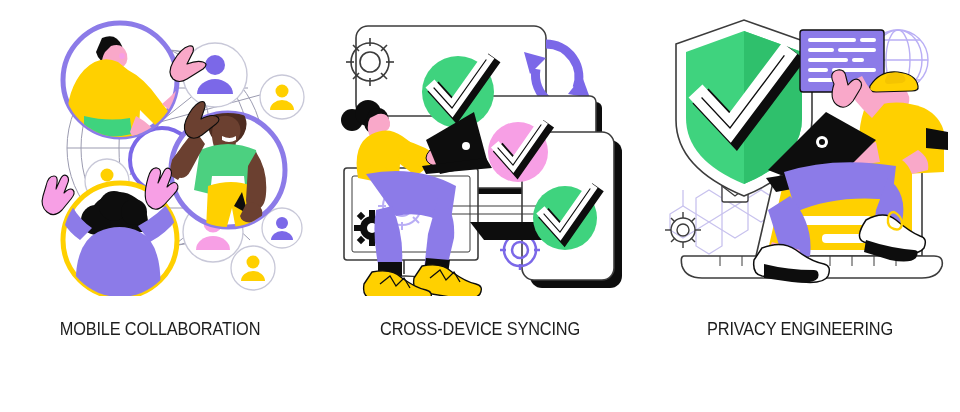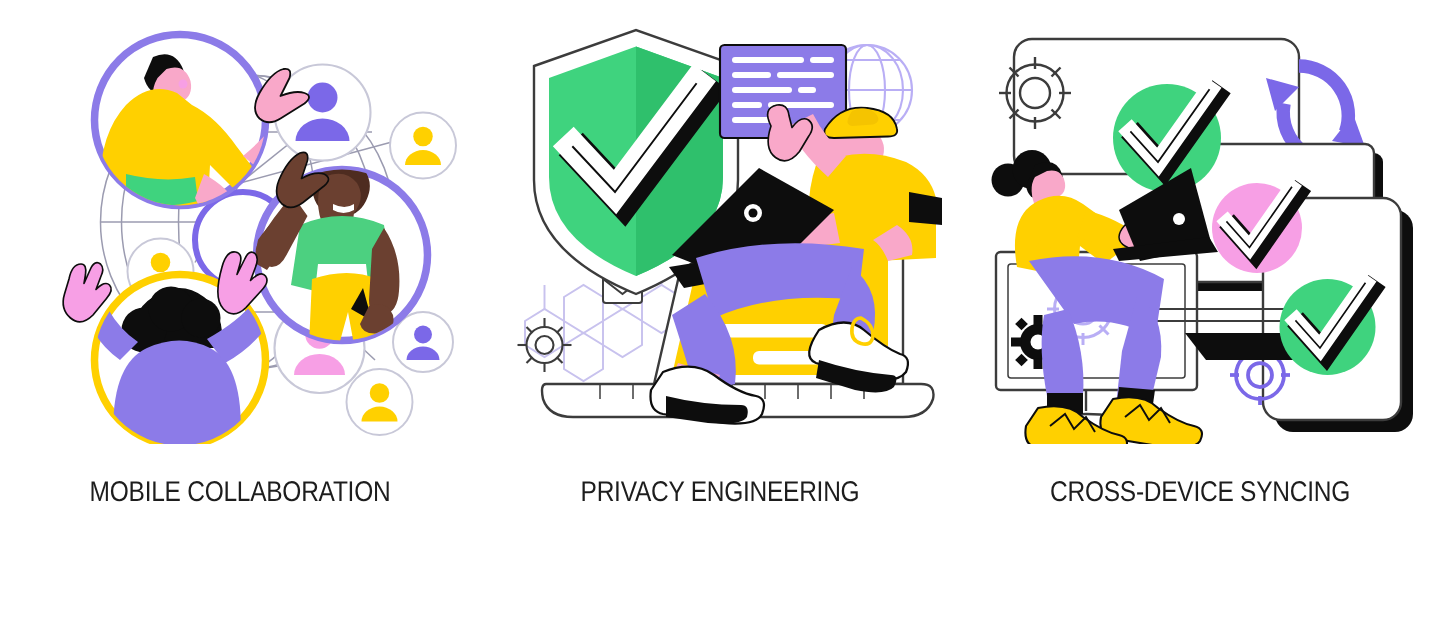--- a/index.html
+++ b/index.html
@@ -172,20 +172,163 @@
         </g>
       </svg>
     </div>
     <div class="caption">MOBILE COLLABORATION</div>
   </div>
 
   <div class="panel">
     <div class="art">
       <svg viewBox="0 0 300 296" xmlns="http://www.w3.org/2000/svg">
 
+        <rect x="26" y="26" width="190" height="90" rx="12" fill="#ffffff" stroke="#3C3C3C" stroke-width="1.6"></rect>
+
+        <g fill="none" stroke="#3C3C3C" stroke-width="1.6">
+          <circle cx="40" cy="62" r="10"></circle>
+          <circle cx="40" cy="62" r="19"></circle>
+          <g stroke-width="1.6">
+            <line x1="40" y1="38" x2="40" y2="46"></line>
+              <line x1="40" y1="78" x2="40" y2="86"></line>
+            <line x1="16" y1="62" x2="24" y2="62"></line>
+              <line x1="56" y1="62" x2="64" y2="62"></line>
+            <line x1="23" y1="45" x2="29" y2="51"></line>
+              <line x1="51" y1="73" x2="57" y2="79"></line>
+            <line x1="23" y1="79" x2="29" y2="73"></line>
+              <line x1="51" y1="51" x2="57" y2="45"></line>
+          </g>
+        </g>
+
+        <g>
+          <path d="M216 44 a33 33 0 0 1 31 44" fill="none" stroke="#7B68E8" stroke-width="9" stroke-linecap="butt"></path>
+          <path d="M252 76 l8 22 l-22 -4 z" fill="#7B68E8"></path>
+          <path d="M254 104 a33 33 0 0 1 -48 -35" fill="none" stroke="#7B68E8" stroke-width="9" stroke-linecap="butt"></path>
+          <path d="M200 74 l-6 -22 l22 6 z" fill="#7B68E8"></path>
+        </g>
+
+        <rect x="136" y="102" width="136" height="92" rx="6" fill="#0D0D0D"></rect>
+        <rect x="130" y="96" width="136" height="92" rx="6" fill="#ffffff" stroke="#3C3C3C" stroke-width="1.6"></rect>
+        <circle cx="232" cy="142" r="2" fill="#3C3C3C"></circle>
+        <circle cx="240" cy="142" r="2" fill="#3C3C3C"></circle>
+
+        <rect x="200" y="140" width="92" height="148" rx="12" fill="#0D0D0D"></rect>
+        <rect x="192" y="132" width="92" height="148" rx="12" fill="#ffffff" stroke="#3C3C3C" stroke-width="1.6"></rect>
+
+        <g>
+          <rect x="14" y="168" width="134" height="92" rx="3" fill="#ffffff" stroke="#3C3C3C" stroke-width="1.6"></rect>
+          <rect x="22" y="176" width="118" height="76" rx="2" fill="#ffffff" stroke="#3C3C3C" stroke-width="1"></rect>
+          <path d="M74 260 l0 14" stroke="#3C3C3C" stroke-width="1.6" fill="none"></path>
+          <path d="M40 282 q34 -12 70 0 q-34 10 -70 0 z" fill="#ffffff" stroke="#3C3C3C" stroke-width="1.6"></path>
+        </g>
+
+        <g fill="none" stroke="#b9aef5" stroke-width="2">
+          <circle cx="72" cy="206" r="10"></circle>
+          <circle cx="72" cy="206" r="19"></circle>
+          <line x1="72" y1="182" x2="72" y2="190"></line>
+            <line x1="72" y1="222" x2="72" y2="230"></line>
+          <line x1="48" y1="206" x2="56" y2="206"></line>
+            <line x1="88" y1="206" x2="96" y2="206"></line>
+          <line x1="55" y1="189" x2="61" y2="195"></line>
+            <line x1="83" y1="217" x2="89" y2="223"></line>
+          <line x1="55" y1="223" x2="61" y2="217"></line>
+            <line x1="83" y1="195" x2="89" y2="189"></line>
+        </g>
+
+        <g>
+          <circle cx="42" cy="228" r="12" fill="#0D0D0D"></circle>
+          <circle cx="42" cy="228" r="5" fill="#ffffff"></circle>
+          <g fill="#0D0D0D">
+            <rect x="39" y="210" width="6" height="7"></rect>
+              <rect x="39" y="239" width="6" height="7"></rect>
+            <rect x="24" y="225" width="7" height="6"></rect>
+              <rect x="53" y="225" width="7" height="6"></rect>
+            <rect x="28" y="213" width="6" height="6" transform="rotate(-45 31 216)"></rect>
+            <rect x="50" y="237" width="6" height="6" transform="rotate(-45 53 240)"></rect>
+            <rect x="28" y="237" width="6" height="6" transform="rotate(45 31 240)"></rect>
+            <rect x="50" y="213" width="6" height="6" transform="rotate(45 53 216)"></rect>
+          </g>
+        </g>
+
+        <g fill="none" stroke="#7B68E8" stroke-width="2.5">
+          <circle cx="190" cy="250" r="8"></circle>
+          <circle cx="190" cy="250" r="16"></circle>
+          <line x1="190" y1="230" x2="190" y2="236"></line>
+            <line x1="190" y1="264" x2="190" y2="270"></line>
+          <line x1="170" y1="250" x2="176" y2="250"></line>
+            <line x1="204" y1="250" x2="210" y2="250"></line>
+        </g>
+
+        <g>
+          <path d="M140 222 h68 l14 18 h-68 z" fill="#0D0D0D"></path>
+          <path d="M118 206 h100" stroke="#3C3C3C" stroke-width="1.2" fill="none"></path>
+          <path d="M118 214 h100" stroke="#3C3C3C" stroke-width="1.2" fill="none"></path>
+        </g>
+
+        <g>
+          <circle cx="128" cy="92" r="36" fill="#3FD37E"></circle>
+          <path d="M108 92 l18 20 l34 -48" fill="none" stroke="#0D0D0D" stroke-width="15" stroke-linecap="square"></path>
+          <path d="M104 88 l18 20 l34 -48" fill="none" stroke="#ffffff" stroke-width="12" stroke-linecap="square"></path>
+          <path d="M104 88 l18 20 l34 -48" fill="none" stroke="#0D0D0D" stroke-width="1.2" stroke-linecap="square"></path>
+        </g>
+
+        <g>
+          <circle cx="188" cy="152" r="30" fill="#F79FE5"></circle>
+          <path d="M172 152 l15 17 l28 -40" fill="none" stroke="#0D0D0D" stroke-width="13" stroke-linecap="square"></path>
+          <path d="M168 148 l15 17 l28 -40" fill="none" stroke="#ffffff" stroke-width="10" stroke-linecap="square"></path>
+          <path d="M168 148 l15 17 l28 -40" fill="none" stroke="#0D0D0D" stroke-width="1.1" stroke-linecap="square"></path>
+        </g>
+
+        <g>
+          <circle cx="235" cy="218" r="32" fill="#3FD37E"></circle>
+          <path d="M218 218 l16 18 l30 -43" fill="none" stroke="#0D0D0D" stroke-width="14" stroke-linecap="square"></path>
+          <path d="M214 214 l16 18 l30 -43" fill="none" stroke="#ffffff" stroke-width="11" stroke-linecap="square"></path>
+          <path d="M214 214 l16 18 l30 -43" fill="none" stroke="#0D0D0D" stroke-width="1.1" stroke-linecap="square"></path>
+        </g>
+
+        <g>
+
+          <circle cx="22" cy="120" r="11" fill="#0D0D0D"></circle>
+          <circle cx="38" cy="113" r="13" fill="#0D0D0D"></circle>
+          <path d="M40 110 q14 -6 18 6 q4 12 -8 16 q-14 4 -16 -8 z" fill="#0D0D0D"></path>
+          <path d="M48 114 q10 -2 12 8 q1 8 -7 10 l-2 10 l-10 -2 q-6 -14 -1 -22 z" fill="#F9A8C9"></path>
+
+          <path d="M28 178 q-6 -34 14 -44 q16 -8 30 2 q18 12 30 28 l-16 12 l-16 -12 l-2 22 z" fill="#FFD000"></path>
+
+          <path d="M74 140 q22 6 36 18 l-8 14 q-20 -10 -34 -14 z" fill="#FFD000"></path>
+          <path d="M44 160 q16 14 40 18 l-2 12 q-30 -4 -46 -18 z" fill="#FFD000"></path>
+
+          <path d="M100 150 q14 2 20 8 q4 5 -2 8 q-8 4 -18 -2 q-8 -5 0 -14 z" fill="#F9A8C9" stroke="#0D0D0D" stroke-width="1"></path>
+          <path d="M78 178 q14 2 20 8 q4 5 -2 8 q-8 4 -18 -2 q-8 -5 0 -14 z" fill="#F9A8C9" stroke="#0D0D0D" stroke-width="1"></path>
+
+          <path d="M36 174 q50 -10 90 12 l-6 40 q-26 -16 -54 -10 z" fill="#8C7BE8"></path>
+          <path d="M108 198 q18 10 16 40 l-8 34 l-22 -2 l4 -36 z" fill="#8C7BE8"></path>
+          <path d="M62 206 q12 28 10 58 l-24 0 q-6 -32 -2 -54 z" fill="#8C7BE8"></path>
+
+          <path d="M96 258 l24 2 l-2 14 l-24 -2 z" fill="#0D0D0D"></path>
+          <path d="M48 262 l24 0 l0 14 l-24 0 z" fill="#0D0D0D"></path>
+
+          <path d="M92 266 q20 -4 30 6 q14 10 24 12 q8 2 4 10 q-4 6 -24 4 l-36 -6 q-8 -2 -6 -14 z" fill="#FFD000" stroke="#0D0D0D" stroke-width="1.4" stroke-linejoin="round"></path>
+          <path d="M100 278 l10 -8 l6 10 l8 -8 l6 10" fill="none" stroke="#0D0D0D" stroke-width="1.3"></path>
+          <path d="M42 272 q20 -4 30 6 q14 10 24 12 q8 2 4 10 q-4 6 -24 4 l-36 -6 q-8 -2 -6 -14 z" fill="#FFD000" stroke="#0D0D0D" stroke-width="1.4" stroke-linejoin="round"></path>
+          <path d="M50 284 l10 -8 l6 10 l8 -8 l6 10" fill="none" stroke="#0D0D0D" stroke-width="1.3"></path>
+
+          <path d="M96 140 l48 -28 l14 52 l-48 10 z" fill="#0D0D0D"></path>
+          <path d="M92 166 l64 -8 l6 10 l-66 6 z" fill="#0D0D0D"></path>
+          <circle cx="136" cy="146" r="4" fill="#ffffff"></circle>
+        </g>
+      </svg>
+    </div>
+    <div class="caption">CROSS-DEVICE SYNCING</div>
+  </div>
+
+  <div class="panel">
+    <div class="art">
+      <svg viewBox="0 0 300 296" xmlns="http://www.w3.org/2000/svg">
+
         <g fill="none" stroke="#b9aef5" stroke-width="1.4">
           <circle cx="248" cy="60" r="30"></circle>
           <ellipse cx="248" cy="60" rx="12" ry="30"></ellipse>
           <ellipse cx="248" cy="60" rx="24" ry="30"></ellipse>
           <line x1="218" y1="60" x2="278" y2="60"></line>
           <path d="M226 40 H270"></path>
           <path d="M226 80 H270"></path>
         </g>
 
         <g fill="none" stroke="#c8c2ee" stroke-width="1.3">
@@ -291,156 +434,13 @@
           <path d="M114 264 q24 6 50 6 q6 0 4 8 q-4 6 -26 4 l-28 -4 z" fill="#0D0D0D"></path>
           <path d="M216 220 q18 -10 30 0 q14 12 24 16 q8 2 4 12 q-6 8 -26 4 l-34 -10 q-10 -4 2 -22 z" fill="#ffffff" stroke="#0D0D0D" stroke-width="1.5" stroke-linejoin="round"></path>
           <path d="M216 240 q24 8 48 10 q6 0 2 8 q-6 6 -26 2 l-26 -8 z" fill="#0D0D0D"></path>
           <path d="M244 212 q8 4 8 12 q-1 7 -8 5 q-7 -2 -6 -10 q1 -7 6 -7 z" fill="none" stroke="#FFD000" stroke-width="2.4"></path>
         </g>
       </svg>
     </div>
     <div class="caption">PRIVACY ENGINEERING</div>
   </div>
 
-  <div class="panel">
-    <div class="art">
-      <svg viewBox="0 0 300 296" xmlns="http://www.w3.org/2000/svg">
-
-        <rect x="26" y="26" width="190" height="90" rx="12" fill="#ffffff" stroke="#3C3C3C" stroke-width="1.6"></rect>
-
-        <g fill="none" stroke="#3C3C3C" stroke-width="1.6">
-          <circle cx="40" cy="62" r="10"></circle>
-          <circle cx="40" cy="62" r="19"></circle>
-          <g stroke-width="1.6">
-            <line x1="40" y1="38" x2="40" y2="46"></line>
-              <line x1="40" y1="78" x2="40" y2="86"></line>
-            <line x1="16" y1="62" x2="24" y2="62"></line>
-              <line x1="56" y1="62" x2="64" y2="62"></line>
-            <line x1="23" y1="45" x2="29" y2="51"></line>
-              <line x1="51" y1="73" x2="57" y2="79"></line>
-            <line x1="23" y1="79" x2="29" y2="73"></line>
-              <line x1="51" y1="51" x2="57" y2="45"></line>
-          </g>
-        </g>
-
-        <g>
-          <path d="M216 44 a33 33 0 0 1 31 44" fill="none" stroke="#7B68E8" stroke-width="9" stroke-linecap="butt"></path>
-          <path d="M252 76 l8 22 l-22 -4 z" fill="#7B68E8"></path>
-          <path d="M254 104 a33 33 0 0 1 -48 -35" fill="none" stroke="#7B68E8" stroke-width="9" stroke-linecap="butt"></path>
-          <path d="M200 74 l-6 -22 l22 6 z" fill="#7B68E8"></path>
-        </g>
-
-        <rect x="136" y="102" width="136" height="92" rx="6" fill="#0D0D0D"></rect>
-        <rect x="130" y="96" width="136" height="92" rx="6" fill="#ffffff" stroke="#3C3C3C" stroke-width="1.6"></rect>
-        <circle cx="232" cy="142" r="2" fill="#3C3C3C"></circle>
-        <circle cx="240" cy="142" r="2" fill="#3C3C3C"></circle>
-
-        <rect x="200" y="140" width="92" height="148" rx="12" fill="#0D0D0D"></rect>
-        <rect x="192" y="132" width="92" height="148" rx="12" fill="#ffffff" stroke="#3C3C3C" stroke-width="1.6"></rect>
-
-        <g>
-          <rect x="14" y="168" width="134" height="92" rx="3" fill="#ffffff" stroke="#3C3C3C" stroke-width="1.6"></rect>
-          <rect x="22" y="176" width="118" height="76" rx="2" fill="#ffffff" stroke="#3C3C3C" stroke-width="1"></rect>
-          <path d="M74 260 l0 14" stroke="#3C3C3C" stroke-width="1.6" fill="none"></path>
-          <path d="M40 282 q34 -12 70 0 q-34 10 -70 0 z" fill="#ffffff" stroke="#3C3C3C" stroke-width="1.6"></path>
-        </g>
-
-        <g fill="none" stroke="#b9aef5" stroke-width="2">
-          <circle cx="72" cy="206" r="10"></circle>
-          <circle cx="72" cy="206" r="19"></circle>
-          <line x1="72" y1="182" x2="72" y2="190"></line>
-            <line x1="72" y1="222" x2="72" y2="230"></line>
-          <line x1="48" y1="206" x2="56" y2="206"></line>
-            <line x1="88" y1="206" x2="96" y2="206"></line>
-          <line x1="55" y1="189" x2="61" y2="195"></line>
-            <line x1="83" y1="217" x2="89" y2="223"></line>
-          <line x1="55" y1="223" x2="61" y2="217"></line>
-            <line x1="83" y1="195" x2="89" y2="189"></line>
-        </g>
-
-        <g>
-          <circle cx="42" cy="228" r="12" fill="#0D0D0D"></circle>
-          <circle cx="42" cy="228" r="5" fill="#ffffff"></circle>
-          <g fill="#0D0D0D">
-            <rect x="39" y="210" width="6" height="7"></rect>
-              <rect x="39" y="239" width="6" height="7"></rect>
-            <rect x="24" y="225" width="7" height="6"></rect>
-              <rect x="53" y="225" width="7" height="6"></rect>
-            <rect x="28" y="213" width="6" height="6" transform="rotate(-45 31 216)"></rect>
-            <rect x="50" y="237" width="6" height="6" transform="rotate(-45 53 240)"></rect>
-            <rect x="28" y="237" width="6" height="6" transform="rotate(45 31 240)"></rect>
-            <rect x="50" y="213" width="6" height="6" transform="rotate(45 53 216)"></rect>
-          </g>
-        </g>
-
-        <g fill="none" stroke="#7B68E8" stroke-width="2.5">
-          <circle cx="190" cy="250" r="8"></circle>
-          <circle cx="190" cy="250" r="16"></circle>
-          <line x1="190" y1="230" x2="190" y2="236"></line>
-            <line x1="190" y1="264" x2="190" y2="270"></line>
-          <line x1="170" y1="250" x2="176" y2="250"></line>
-            <line x1="204" y1="250" x2="210" y2="250"></line>
-        </g>
-
-        <g>
-          <path d="M140 222 h68 l14 18 h-68 z" fill="#0D0D0D"></path>
-          <path d="M118 206 h100" stroke="#3C3C3C" stroke-width="1.2" fill="none"></path>
-          <path d="M118 214 h100" stroke="#3C3C3C" stroke-width="1.2" fill="none"></path>
-        </g>
-
-        <g>
-          <circle cx="128" cy="92" r="36" fill="#3FD37E"></circle>
-          <path d="M108 92 l18 20 l34 -48" fill="none" stroke="#0D0D0D" stroke-width="15" stroke-linecap="square"></path>
-          <path d="M104 88 l18 20 l34 -48" fill="none" stroke="#ffffff" stroke-width="12" stroke-linecap="square"></path>
-          <path d="M104 88 l18 20 l34 -48" fill="none" stroke="#0D0D0D" stroke-width="1.2" stroke-linecap="square"></path>
-        </g>
-
-        <g>
-          <circle cx="188" cy="152" r="30" fill="#F79FE5"></circle>
-          <path d="M172 152 l15 17 l28 -40" fill="none" stroke="#0D0D0D" stroke-width="13" stroke-linecap="square"></path>
-          <path d="M168 148 l15 17 l28 -40" fill="none" stroke="#ffffff" stroke-width="10" stroke-linecap="square"></path>
-          <path d="M168 148 l15 17 l28 -40" fill="none" stroke="#0D0D0D" stroke-width="1.1" stroke-linecap="square"></path>
-        </g>
-
-        <g>
-          <circle cx="235" cy="218" r="32" fill="#3FD37E"></circle>
-          <path d="M218 218 l16 18 l30 -43" fill="none" stroke="#0D0D0D" stroke-width="14" stroke-linecap="square"></path>
-          <path d="M214 214 l16 18 l30 -43" fill="none" stroke="#ffffff" stroke-width="11" stroke-linecap="square"></path>
-          <path d="M214 214 l16 18 l30 -43" fill="none" stroke="#0D0D0D" stroke-width="1.1" stroke-linecap="square"></path>
-        </g>
-
-        <g>
-
-          <circle cx="22" cy="120" r="11" fill="#0D0D0D"></circle>
-          <circle cx="38" cy="113" r="13" fill="#0D0D0D"></circle>
-          <path d="M40 110 q14 -6 18 6 q4 12 -8 16 q-14 4 -16 -8 z" fill="#0D0D0D"></path>
-          <path d="M48 114 q10 -2 12 8 q1 8 -7 10 l-2 10 l-10 -2 q-6 -14 -1 -22 z" fill="#F9A8C9"></path>
-
-          <path d="M28 178 q-6 -34 14 -44 q16 -8 30 2 q18 12 30 28 l-16 12 l-16 -12 l-2 22 z" fill="#FFD000"></path>
-
-          <path d="M74 140 q22 6 36 18 l-8 14 q-20 -10 -34 -14 z" fill="#FFD000"></path>
-          <path d="M44 160 q16 14 40 18 l-2 12 q-30 -4 -46 -18 z" fill="#FFD000"></path>
-
-          <path d="M100 150 q14 2 20 8 q4 5 -2 8 q-8 4 -18 -2 q-8 -5 0 -14 z" fill="#F9A8C9" stroke="#0D0D0D" stroke-width="1"></path>
-          <path d="M78 178 q14 2 20 8 q4 5 -2 8 q-8 4 -18 -2 q-8 -5 0 -14 z" fill="#F9A8C9" stroke="#0D0D0D" stroke-width="1"></path>
-
-          <path d="M36 174 q50 -10 90 12 l-6 40 q-26 -16 -54 -10 z" fill="#8C7BE8"></path>
-          <path d="M108 198 q18 10 16 40 l-8 34 l-22 -2 l4 -36 z" fill="#8C7BE8"></path>
-          <path d="M62 206 q12 28 10 58 l-24 0 q-6 -32 -2 -54 z" fill="#8C7BE8"></path>
-
-          <path d="M96 258 l24 2 l-2 14 l-24 -2 z" fill="#0D0D0D"></path>
-          <path d="M48 262 l24 0 l0 14 l-24 0 z" fill="#0D0D0D"></path>
-
-          <path d="M92 266 q20 -4 30 6 q14 10 24 12 q8 2 4 10 q-4 6 -24 4 l-36 -6 q-8 -2 -6 -14 z" fill="#FFD000" stroke="#0D0D0D" stroke-width="1.4" stroke-linejoin="round"></path>
-          <path d="M100 278 l10 -8 l6 10 l8 -8 l6 10" fill="none" stroke="#0D0D0D" stroke-width="1.3"></path>
-          <path d="M42 272 q20 -4 30 6 q14 10 24 12 q8 2 4 10 q-4 6 -24 4 l-36 -6 q-8 -2 -6 -14 z" fill="#FFD000" stroke="#0D0D0D" stroke-width="1.4" stroke-linejoin="round"></path>
-          <path d="M50 284 l10 -8 l6 10 l8 -8 l6 10" fill="none" stroke="#0D0D0D" stroke-width="1.3"></path>
-
-          <path d="M96 140 l48 -28 l14 52 l-48 10 z" fill="#0D0D0D"></path>
-          <path d="M92 166 l64 -8 l6 10 l-66 6 z" fill="#0D0D0D"></path>
-          <circle cx="136" cy="146" r="4" fill="#ffffff"></circle>
-        </g>
-      </svg>
-    </div>
-    <div class="caption">CROSS-DEVICE SYNCING</div>
-  </div>
-
 </div>
 
 </body></html>

